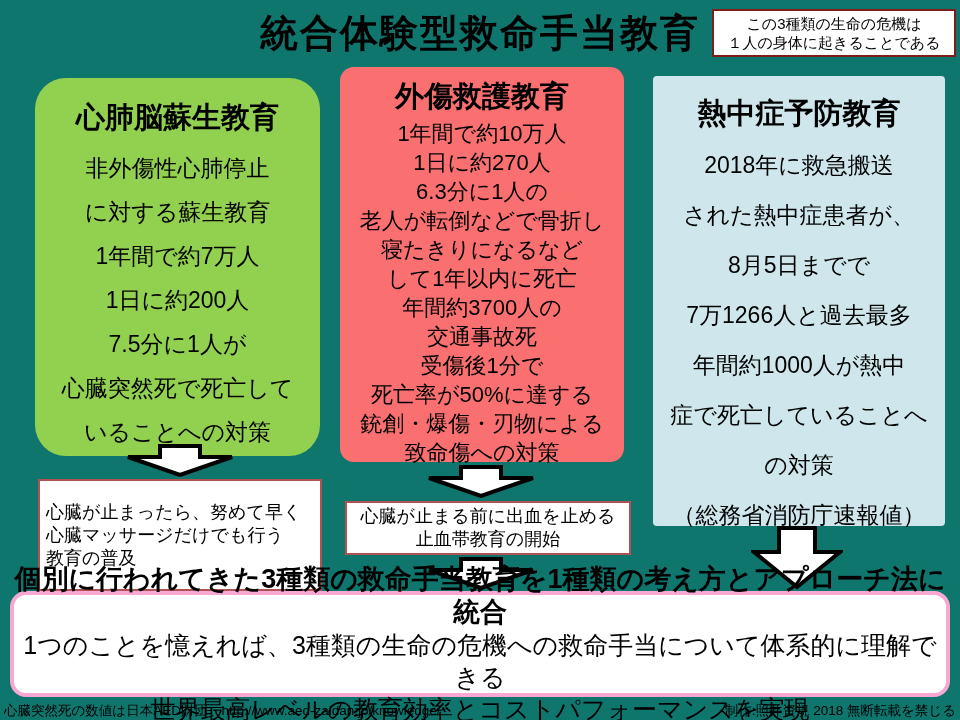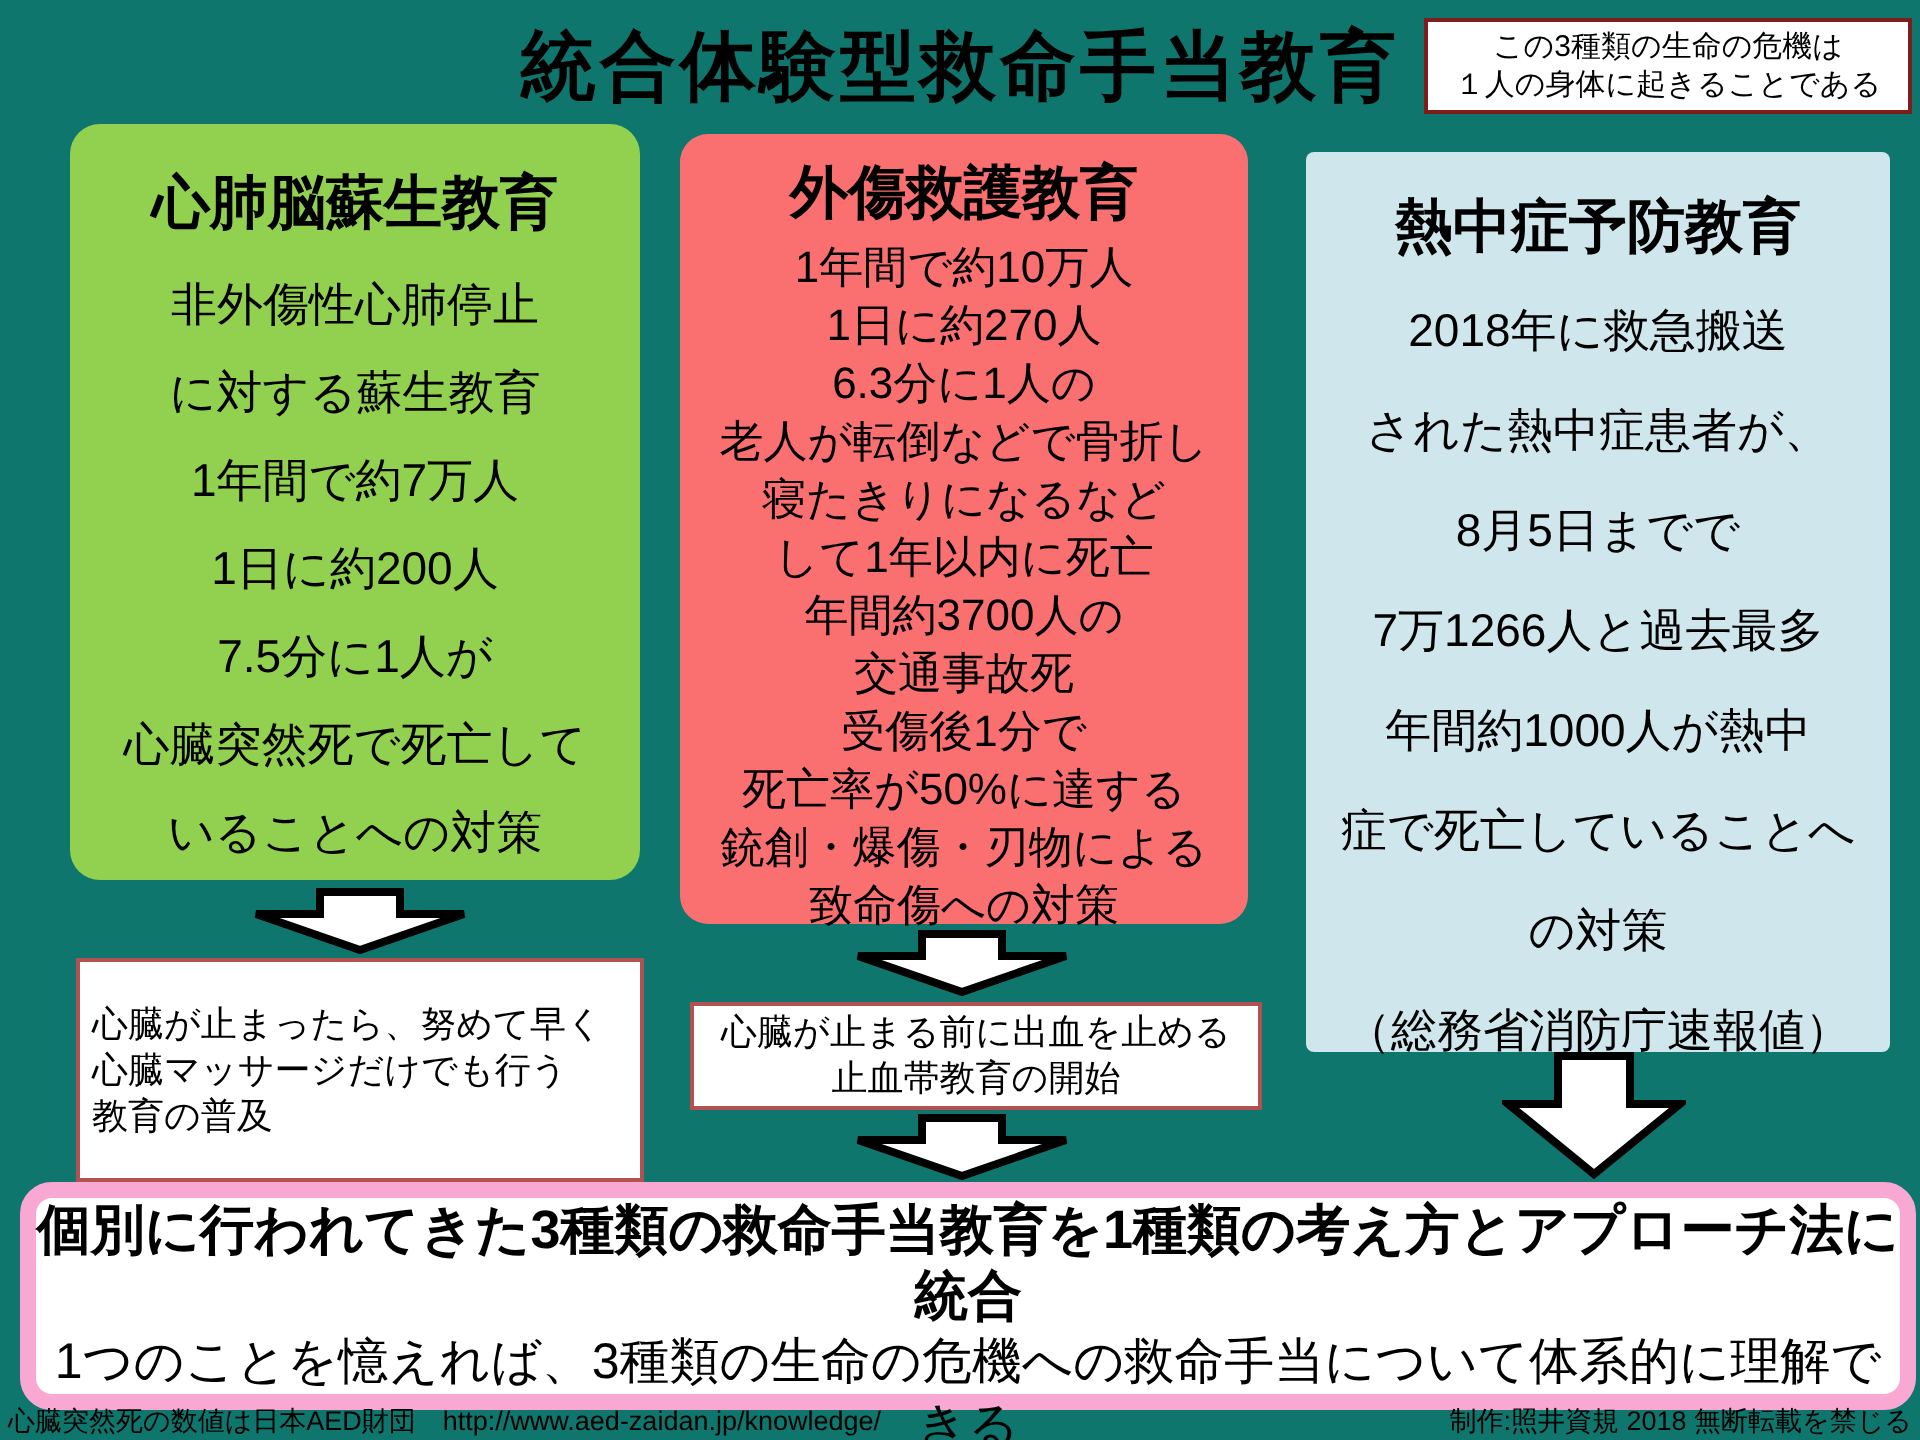--- a/index.html
+++ b/index.html
@@ -12,21 +12,21 @@
     position:absolute; top:8px; left:0; width:100%;
     text-align:center; font-size:38px; font-weight:bold; letter-spacing:2px;
   }
   .top-note {
     position:absolute; left:712px; top:9px; width:240px; height:44px;
     border:2px solid #7f1d1d; background:#fff;
     display:flex; flex-direction:column; justify-content:center;
     text-align:center; font-size:15px; line-height:19px;
   }
   .pill { position:absolute; text-align:center; color:#000; }
-  .pill-green { left:35px;  top:62px; width:285px; height:378px; background:#92d050; border-radius:15px; }
+  .pill-green { left:35px;  top:78px; width:285px; height:378px; background:#92d050; border-radius:31px; }
   .pill-red   { left:340px; top:67px; width:284px; height:395px; background:#fa7070; border-radius:14px; }
   .pill-blue  { left:653px; top:76px; width:292px; height:450px; background:#cfe7ec; border-radius:4px; }
   .pill-title { font-weight:bold; font-size:29px; }
   .pill-green .pill-title { padding-top:20px; }
   .pill-red   .pill-title { padding-top:10px; }
   .pill-blue  .pill-title { padding-top:18px; }
   .lines-green { font-size:23px; line-height:44px; margin-top:8px; }
   .lines-red   { font-size:22px; line-height:29px; margin-top:2px; }
   .lines-blue  { font-size:23px; line-height:50px; margin-top:6px; }
   .note {
@@ -37,22 +37,22 @@
                  display:flex; flex-direction:column; justify-content:center; }
   .arrow { position:absolute; }
   .arrow svg { display:block; }
   .arrow-a { left:125px; top:444px; }
   .arrow-b { left:125px; top:552px; }
   .arrow-c { left:426px; top:465px; }
   .arrow-d { left:426px; top:557px; }
   .arrow-e { left:751px; top:526px; }
   .bottom-box {
     position:absolute; left:10px; top:591px; width:932px; height:98px;
-    border:8px solid #f9a8d4; border-radius:16px; background:#fff;
-    display:flex; flex-direction:column; justify-content:space-between;
+    border:4px solid #f9a8d4; border-radius:16px; background:#fff;
+    display:flex; flex-direction:column; justify-content:center;
     text-align:center;
   }
   .bottom-line-1 { font-size:27px; font-weight:bold; line-height:33px; }
   .bottom-line   { font-size:25px; line-height:32px; }
   .footer {
     position:absolute; left:4px; right:4px; bottom:1px;
     display:flex; justify-content:space-between;
     font-size:13.5px; line-height:17px;
   }
 </style>

